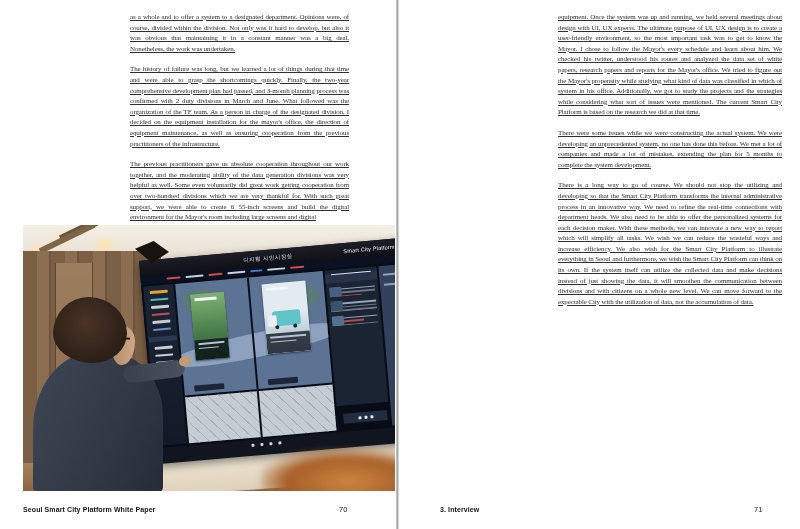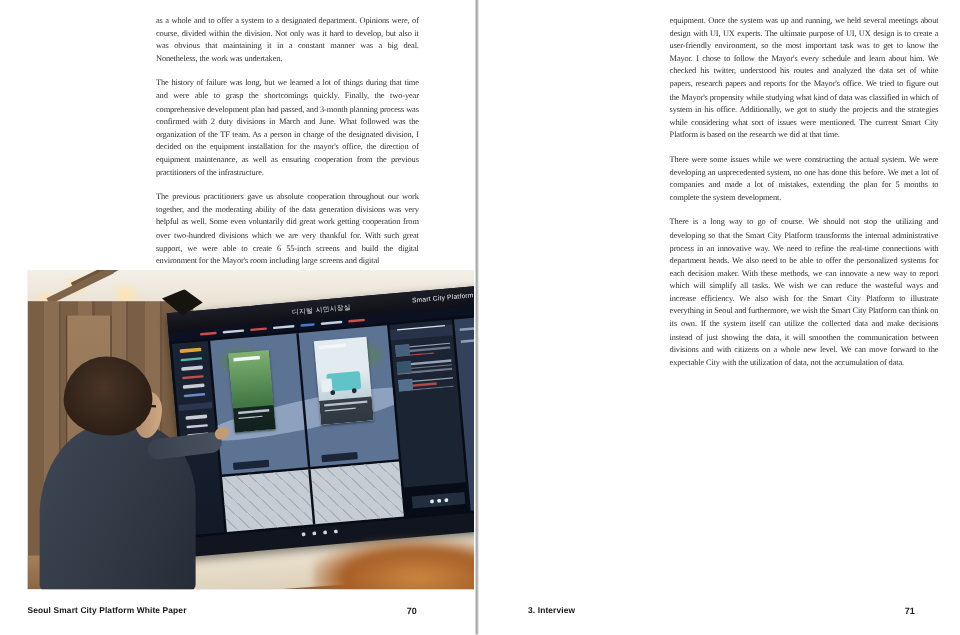--- a/index.html
+++ b/index.html
@@ -7,32 +7,32 @@
     position:relative; width:800px; height:529px; background:#ffffff;
     overflow:hidden; font-family:"Liberation Serif", serif;
   }
   
   .gutter { position:absolute; left:396px; top:0; width:3px; height:529px;
     background:linear-gradient(90deg,#d8d8d8,#9f9f9f 45%,#ececec); }
 
   
   .text-col { position:absolute; top:12px; width:219px; font-size:7px;
     line-height:10.6px; letter-spacing:-0.12px; text-align:justify;
-    color:#2e2e2e; }
+    color:#2e2e2e;text-decoration:underline; }
   .text-col p { margin:0 0 10px 0; }
   .col-left  { left:130px; }
   .col-right { left:558px; width:224px; }
 
   
   .footer-label { position:absolute; top:506px; font-family:"Liberation Sans",sans-serif;
     font-weight:bold; font-size:7px; color:#141414; letter-spacing:0.1px; }
   .fl-left  { left:23px; }
   .fl-right { left:440px; }
   .page-num { position:absolute; top:505px; font-family:"Liberation Sans",sans-serif;
-    font-weight:bold; font-size:7.5px; color:#222; }
+    font-weight:normal; font-size:7.5px; color:#222; }
   .pn-left  { left:339px; }
   .pn-right { left:754px; }
 
   
   .photo { position:absolute; left:23px; top:225px; width:372px; height:266px;
     overflow:hidden; background:#e9e2d6; }
   .ceiling { position:absolute; left:0; top:0; width:372px; height:62px;
     background:linear-gradient(180deg,#f4efe7 0%,#e7decf 60%,#d6cab8 100%); }
   .ceil-light { position:absolute; border-radius:50%;
     background:radial-gradient(circle, rgba(255,228,175,.95), rgba(255,205,130,0) 70%); }

